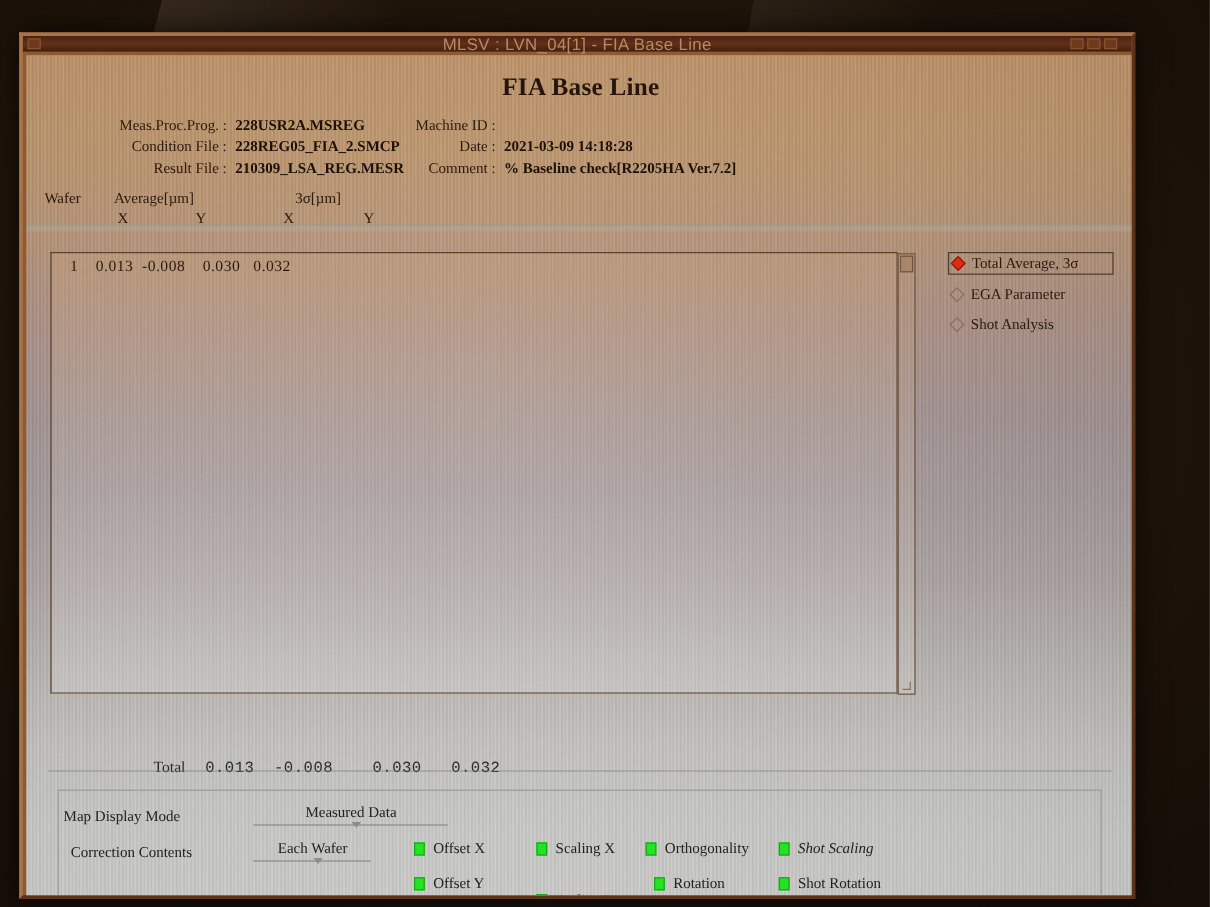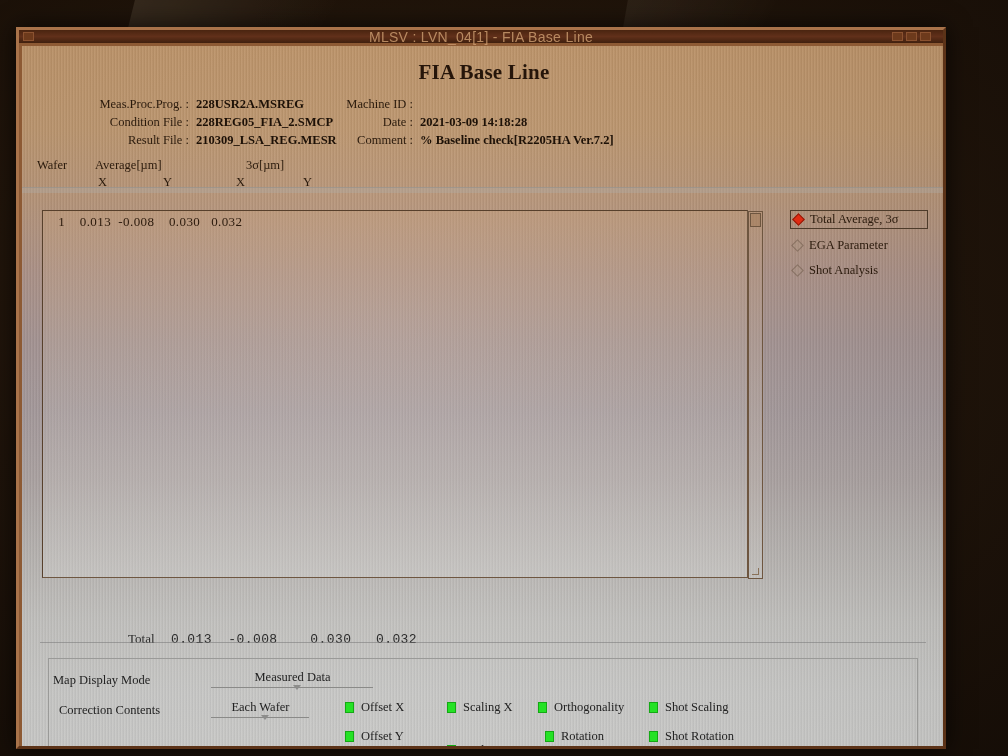--- a/index.html
+++ b/index.html
@@ -438,21 +438,21 @@
             <span>Scaling Y</span>
           </div>
           <div class="cbox" style="left:489px; top:41px;">
             <span class="sw"></span>
             <span>Orthogonality</span>
           </div>
           <div class="cbox" style="left:496px; top:70px;">
             <span class="sw"></span>
             <span>Rotation</span>
           </div>
-          <div class="cbox" style="left:600px; top:41px;">
+          <div class="cbox" style="left:600px; top:41px;font-style:italic;">
             <span class="sw"></span>
             <span>Shot Scaling</span>
           </div>
           <div class="cbox" style="left:600px; top:70px;">
             <span class="sw"></span>
             <span>Shot Rotation</span>
           </div>
         </div>
 
         <div id="statusstrip"></div>

